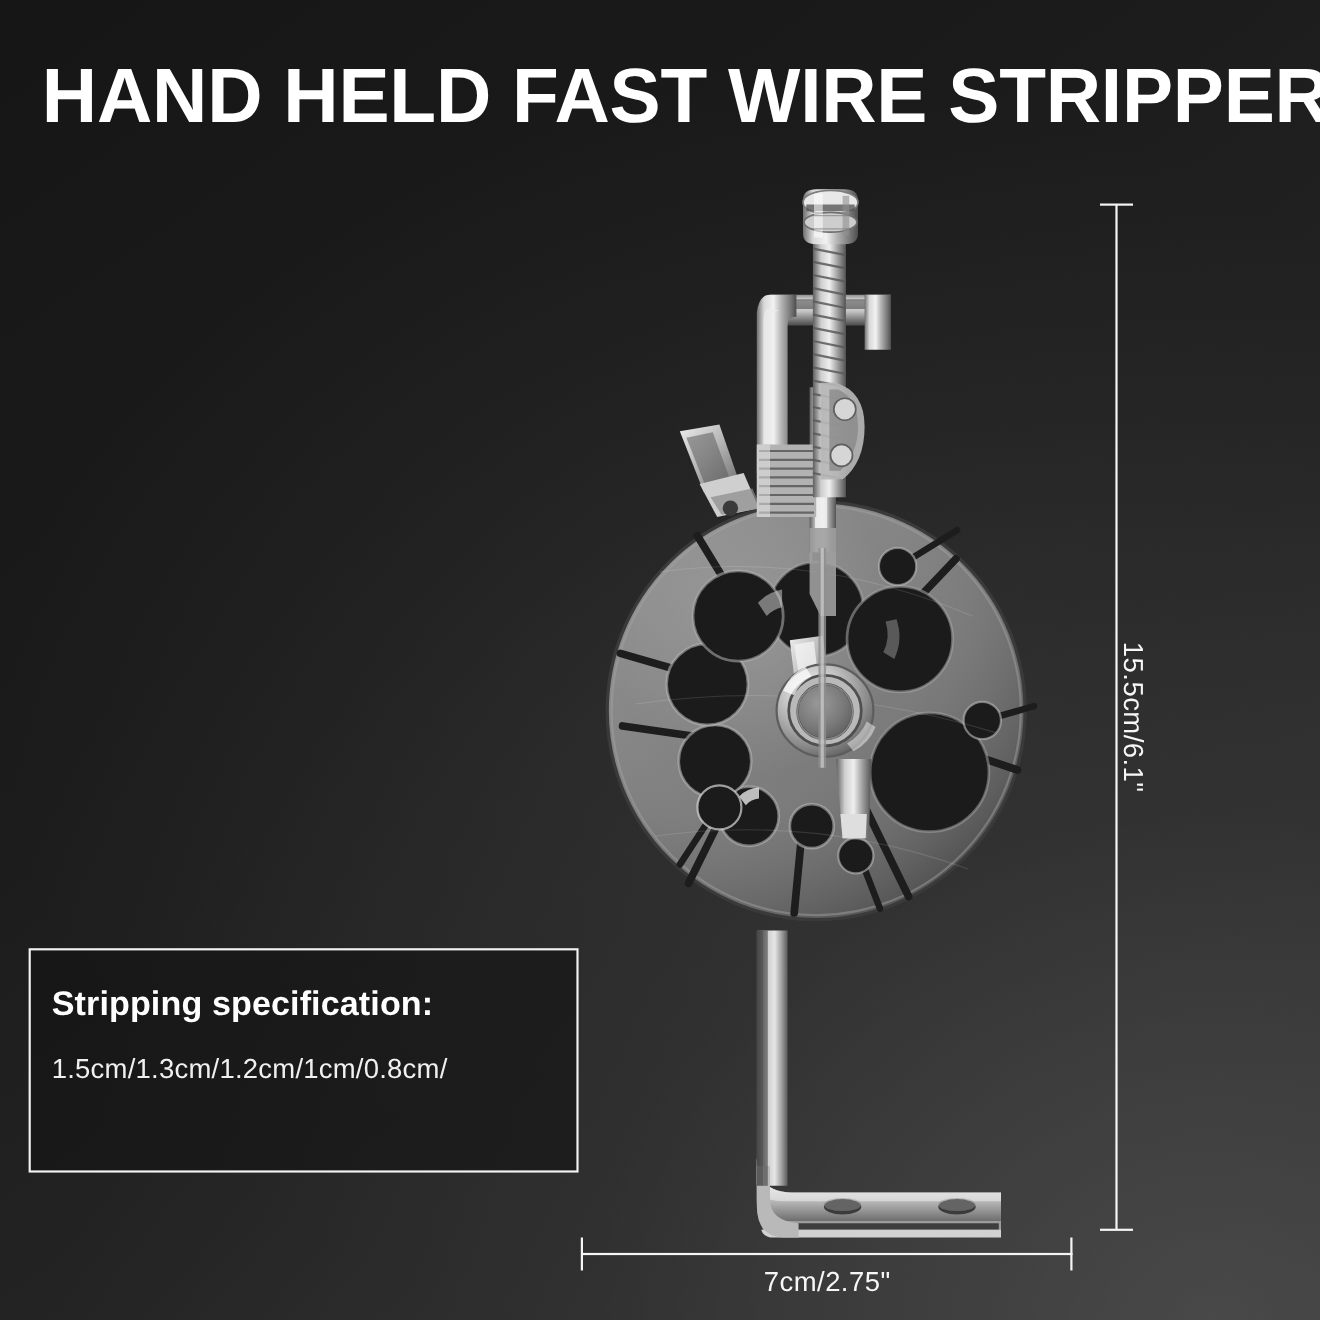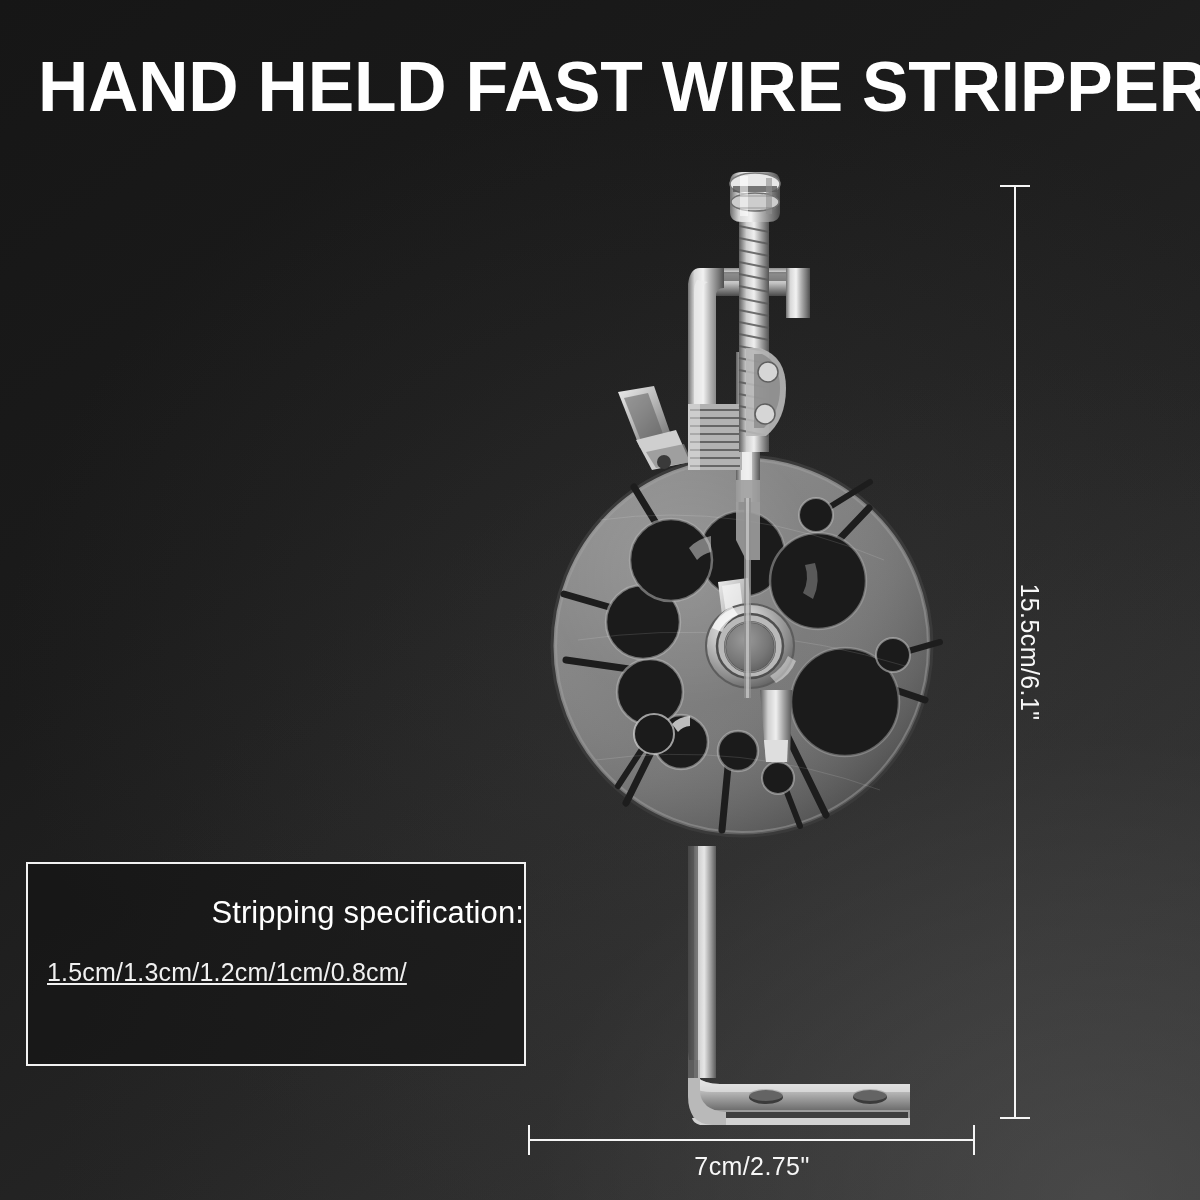--- a/index.html
+++ b/index.html
@@ -45,32 +45,30 @@
     width: 500px;
     height: 204px;
     box-sizing: border-box;
     border: 2px solid #f2f2f2;
     background: rgba(20,20,20,0.62);
     padding: 30px 0 0 19px;
   }
   #spec-title {
     color: #ffffff;
     font-size: 31px;
-    font-weight: 400;
+    font-weight: 700;
     line-height: 38px;
     letter-spacing: 0.1px;
-    text-align: right;
   }
   .spec-line {
     color: #f0f0f0;
     font-size: 25px;
     font-weight: 400;
     line-height: 44px;
     letter-spacing: 0.2px;
-    text-decoration: underline;
   }
   #spec-lines { margin-top: 18px; }
 
   
   .dim-line { position: absolute; background: #f5f5f5; }
 
   #dim-v-stem {
     left: 1014px; top: 186px;
     width: 2px; height: 932px;
   }

